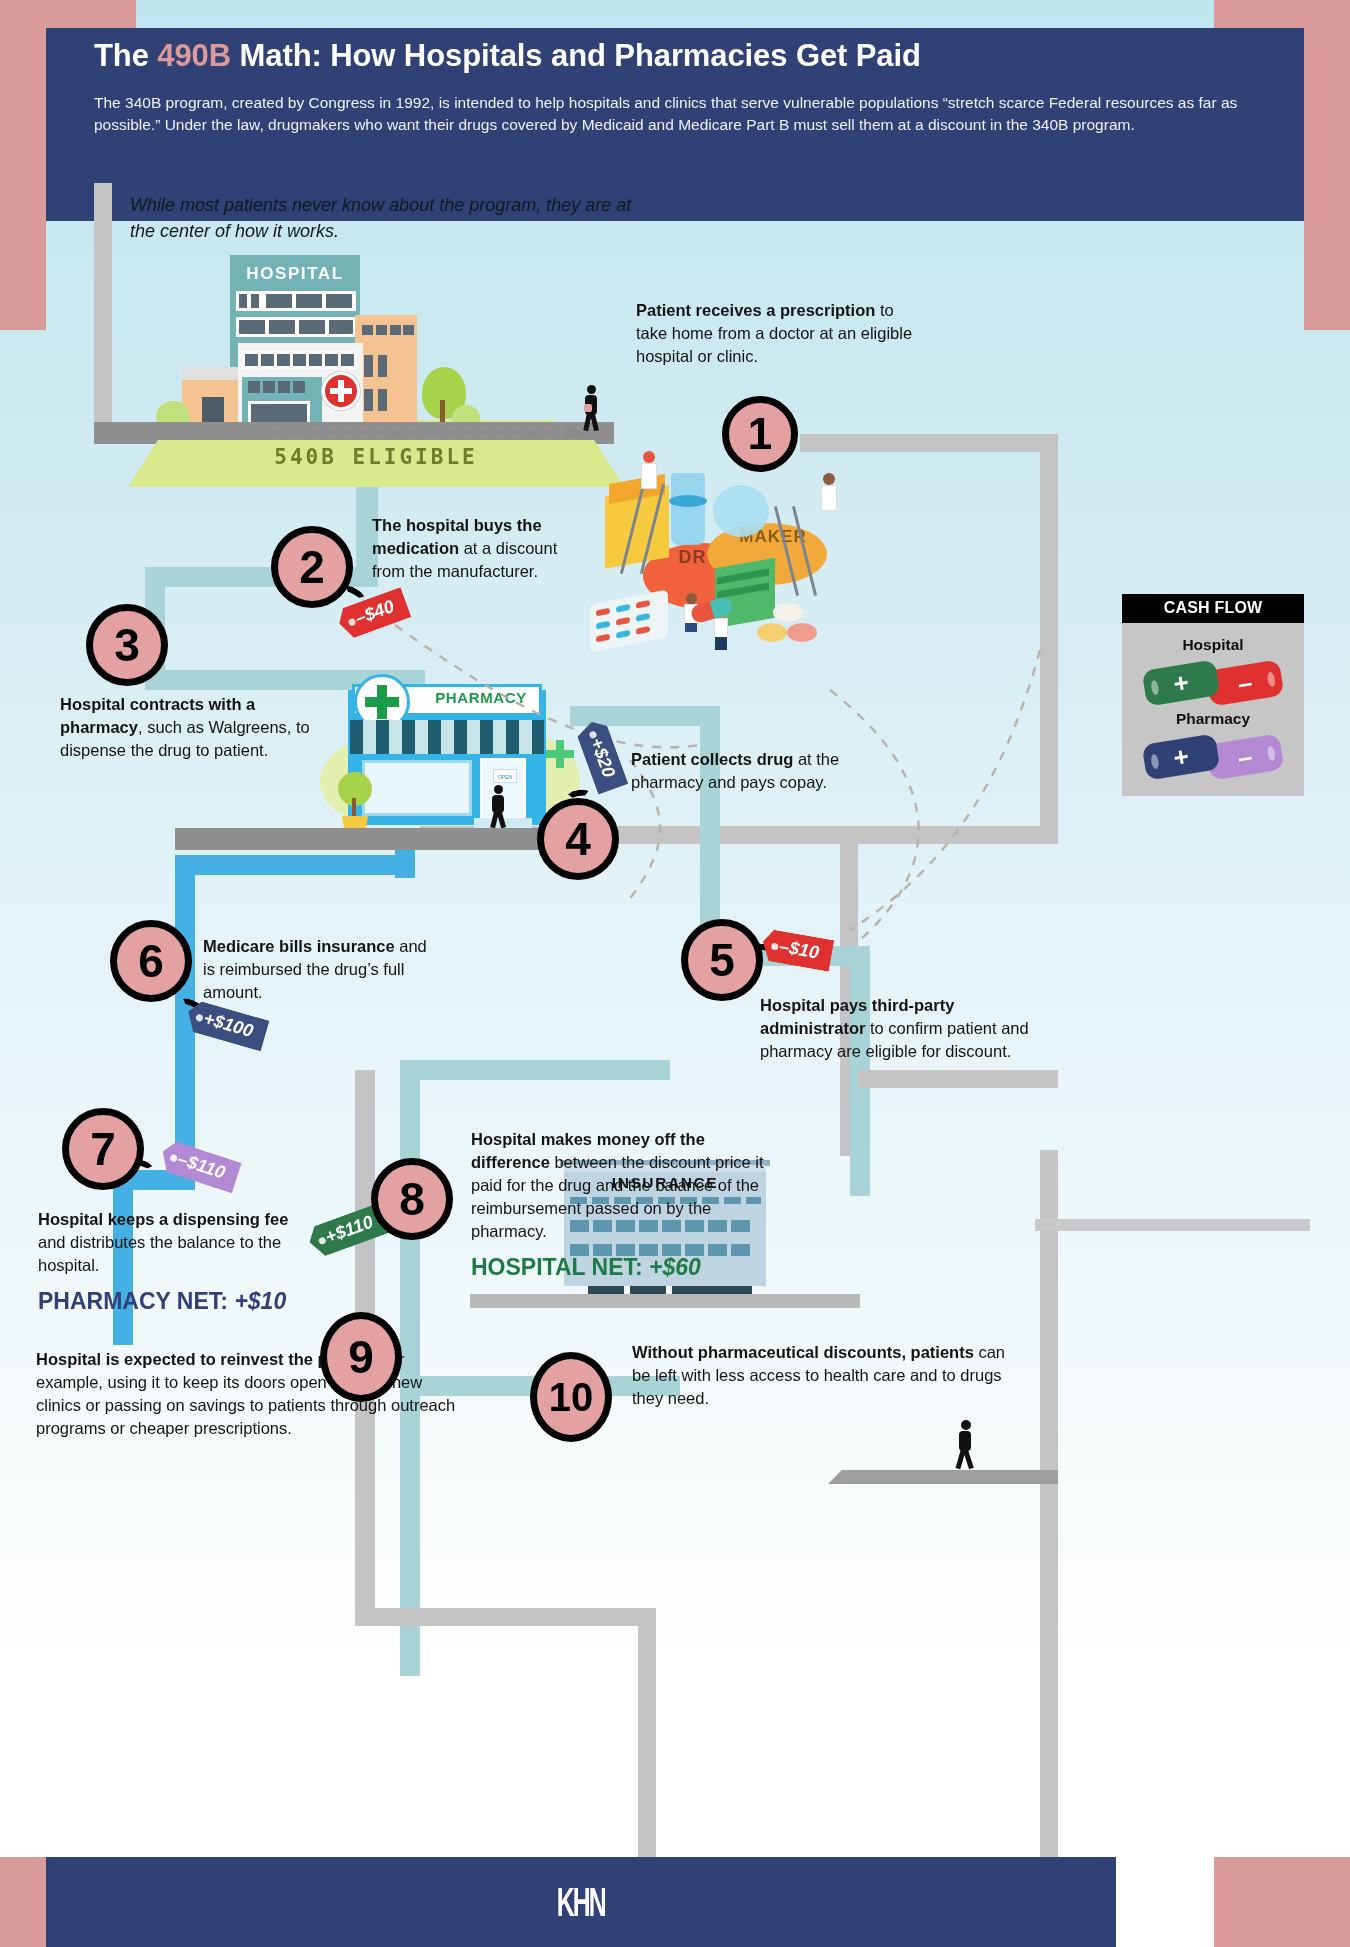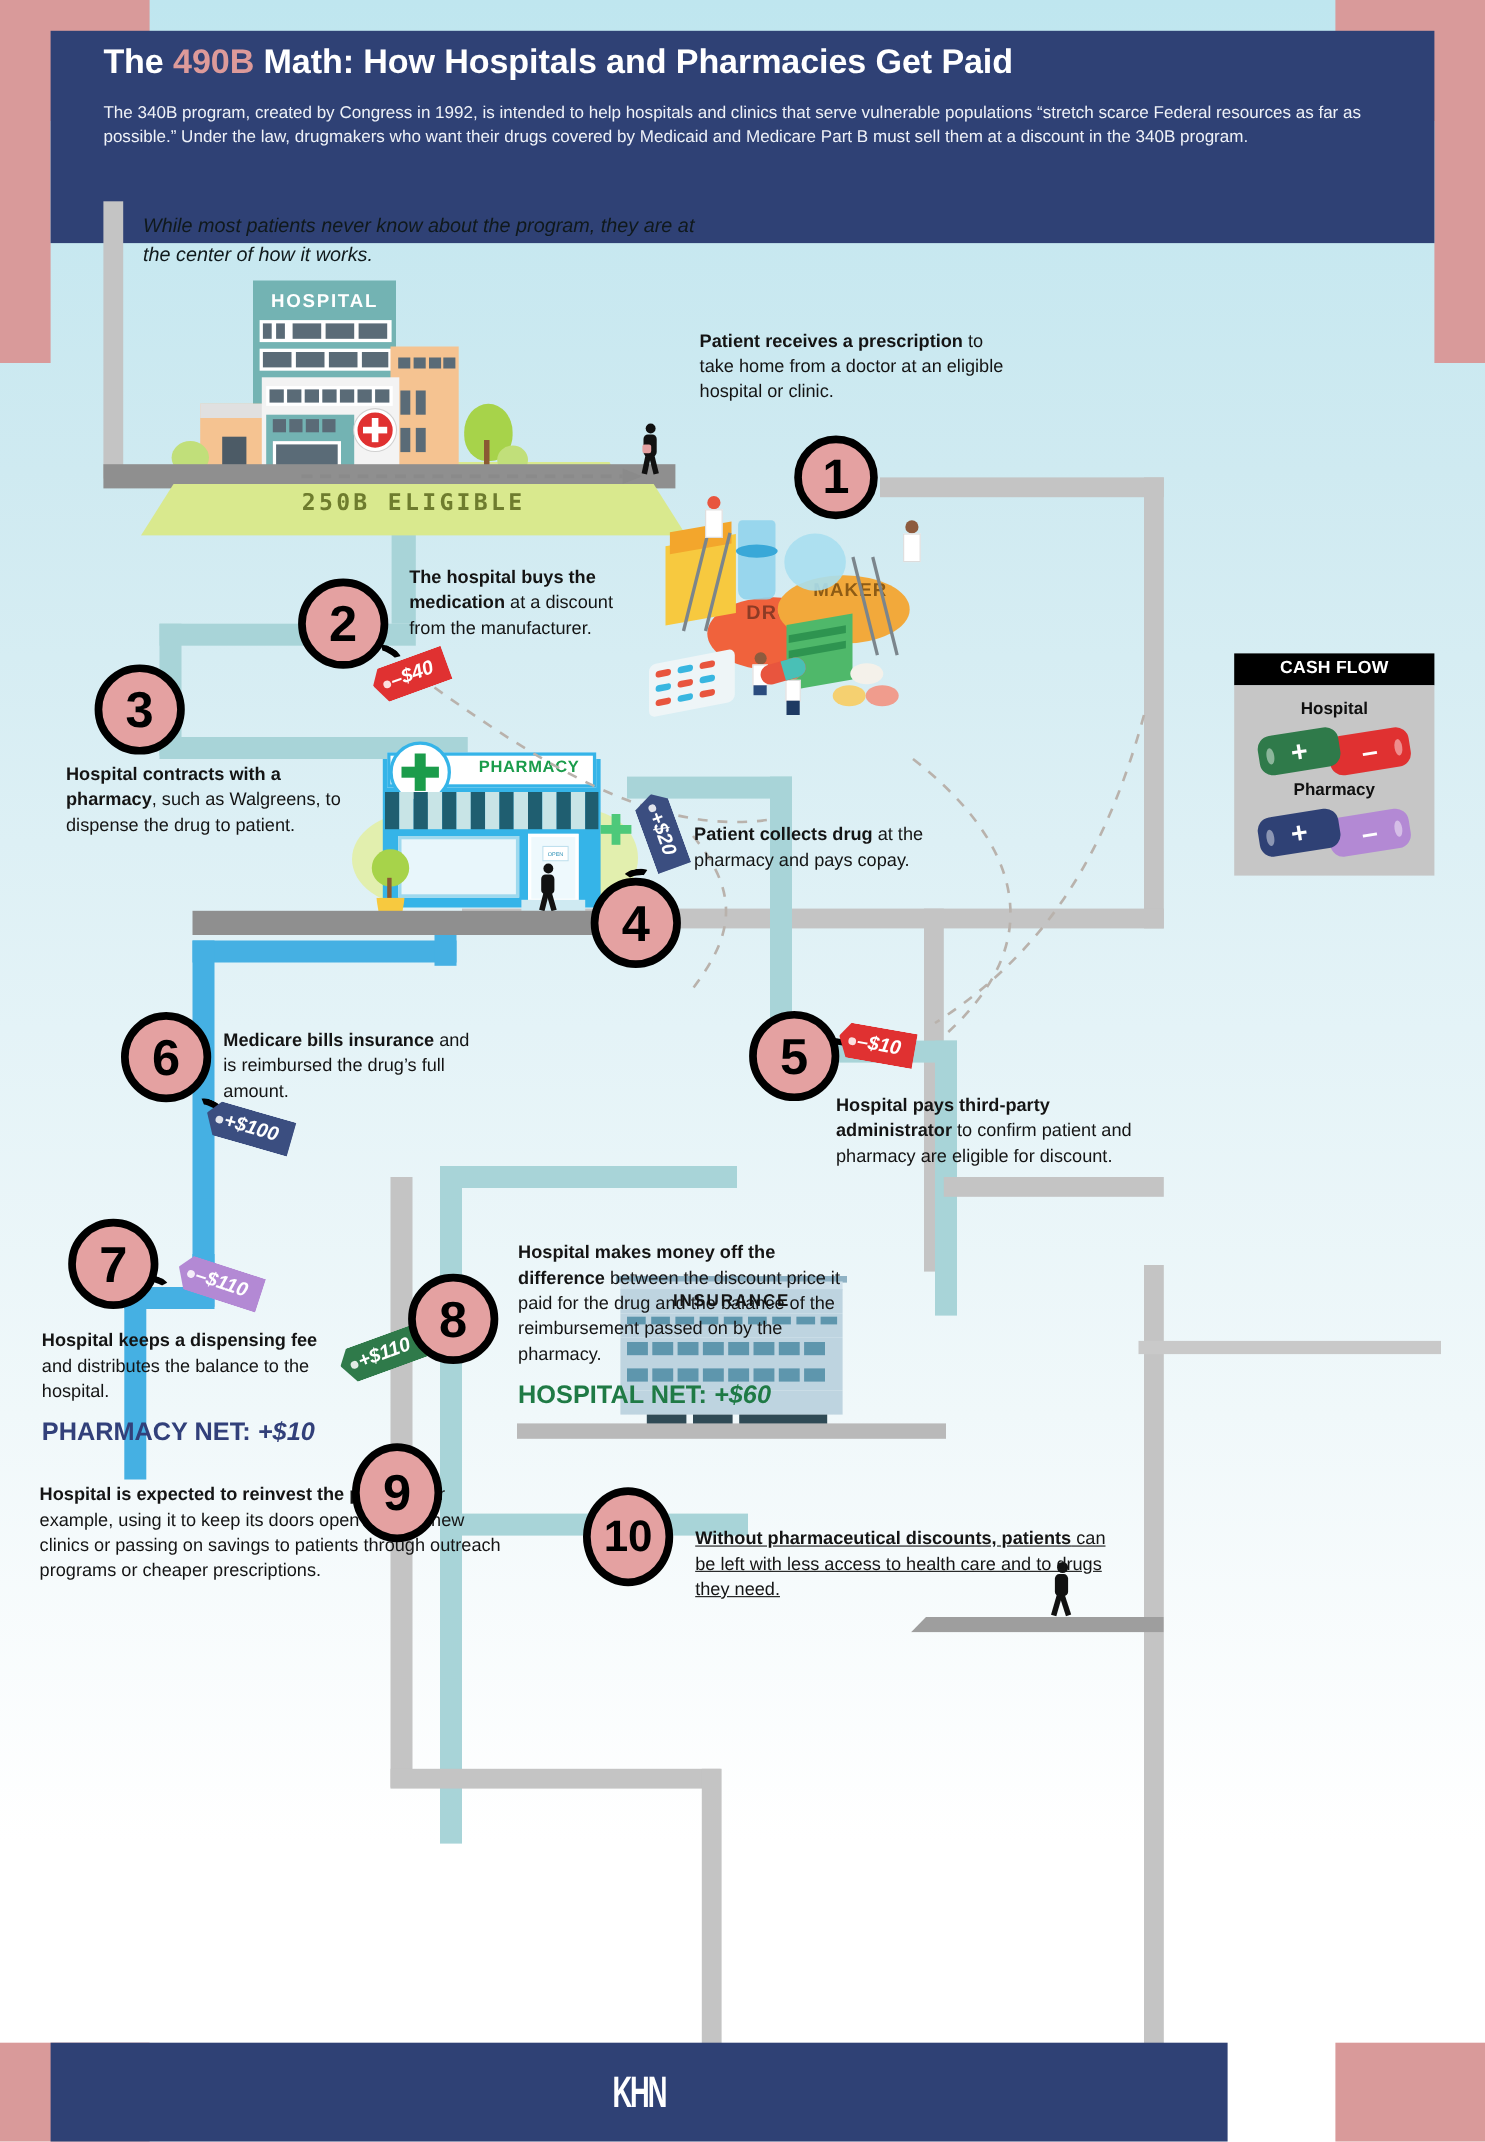--- a/index.html
+++ b/index.html
@@ -234,21 +234,21 @@
     </div>
 
     <div style="position:absolute;left:272px;top:112px;width:44px;height:52px;background:#a7d34a;border-radius:50% 50% 45% 45%;"></div>
     <div style="position:absolute;left:290px;top:145px;width:5px;height:30px;background:#8a5a33;"></div>
     <div style="position:absolute;left:302px;top:150px;width:28px;height:26px;background:#c1df7a;border-radius:50%;"></div>
     <div style="position:absolute;left:6px;top:146px;width:34px;height:30px;background:#c1df7a;border-radius:50%;"></div>
   </div>
 
   <div class="plat-road" style="left:94px;top:422px;width:520px;height:22px;"></div>
   <div class="plat-grass" style="left:128px;top:440px;width:496px;height:47px;clip-path:polygon(6% 0,94% 0,100% 100%,0 100%);"></div>
-  <div class="eligible">250B ELIGIBLE</div>
+  <div class="eligible">540B ELIGIBLE</div>
 
   <svg style="position:absolute;left:270px;top:424px;width:330px;height:18px;z-index:13;">
     <line x1="4" y1="9" x2="296" y2="9" stroke="#8a8a8a" stroke-width="3.5" stroke-dasharray="10 7"></line>
     <polygon points="296,2 314,9 296,16" fill="#8a8a8a"></polygon>
   </svg>
 
   <div class="walker" style="left:578px;top:385px;width:26px;height:48px;">
     <div style="position:absolute;left:9px;top:0;width:9px;height:9px;border-radius:50%;background:#111;"></div>
     <div style="position:absolute;left:7px;top:10px;width:12px;height:20px;background:#111;border-radius:4px;"></div>
     <div style="position:absolute;left:6px;top:19px;width:8px;height:8px;background:#e4a1a1;border-radius:2px;"></div>
@@ -482,21 +482,21 @@
   <div class="net hosp" style="left:471px;top:1254px;">
     <span>HOSPITAL NET: </span><span class="amt">+$60</span>
   </div>
 
   <div class="step oval" style="left:320px;top:1312px;">9</div>
   <div class="callout" style="left:36px;top:1348px;width:430px;">
     <b>Hospital is expected to reinvest the profit</b><span> — for example, using it to keep its doors open or open new clinics or passing on savings to patients through outreach programs or cheaper prescriptions.</span>
   </div>
 
   <div class="step oval" style="left:530px;top:1352px;font-size:40px;">10</div>
-  <div class="callout" style="left:632px;top:1388px;width:388px;text-decoration:underline;">
+  <div class="callout" style="left:632px;top:1341px;width:388px;">
     <b>Without pharmaceutical discounts, patients</b><span> can be left with less access to health care and to drugs they need.</span>
   </div>
 
   <div class="plat-road" style="left:828px;top:1470px;width:230px;height:14px;background:#9e9e9e;clip-path:polygon(6% 0,100% 0,100% 100%,0 100%);"></div>
   <div class="walker" style="left:952px;top:1420px;width:26px;height:50px;">
     <div style="position:absolute;left:9px;top:0;width:10px;height:10px;border-radius:50%;background:#111;"></div>
     <div style="position:absolute;left:7px;top:11px;width:12px;height:20px;background:#111;border-radius:4px;"></div>
     <div style="position:absolute;left:6px;top:30px;width:5px;height:19px;background:#111;transform:rotate(16deg);"></div>
     <div style="position:absolute;left:14px;top:30px;width:5px;height:19px;background:#111;transform:rotate(-18deg);"></div>
   </div>

